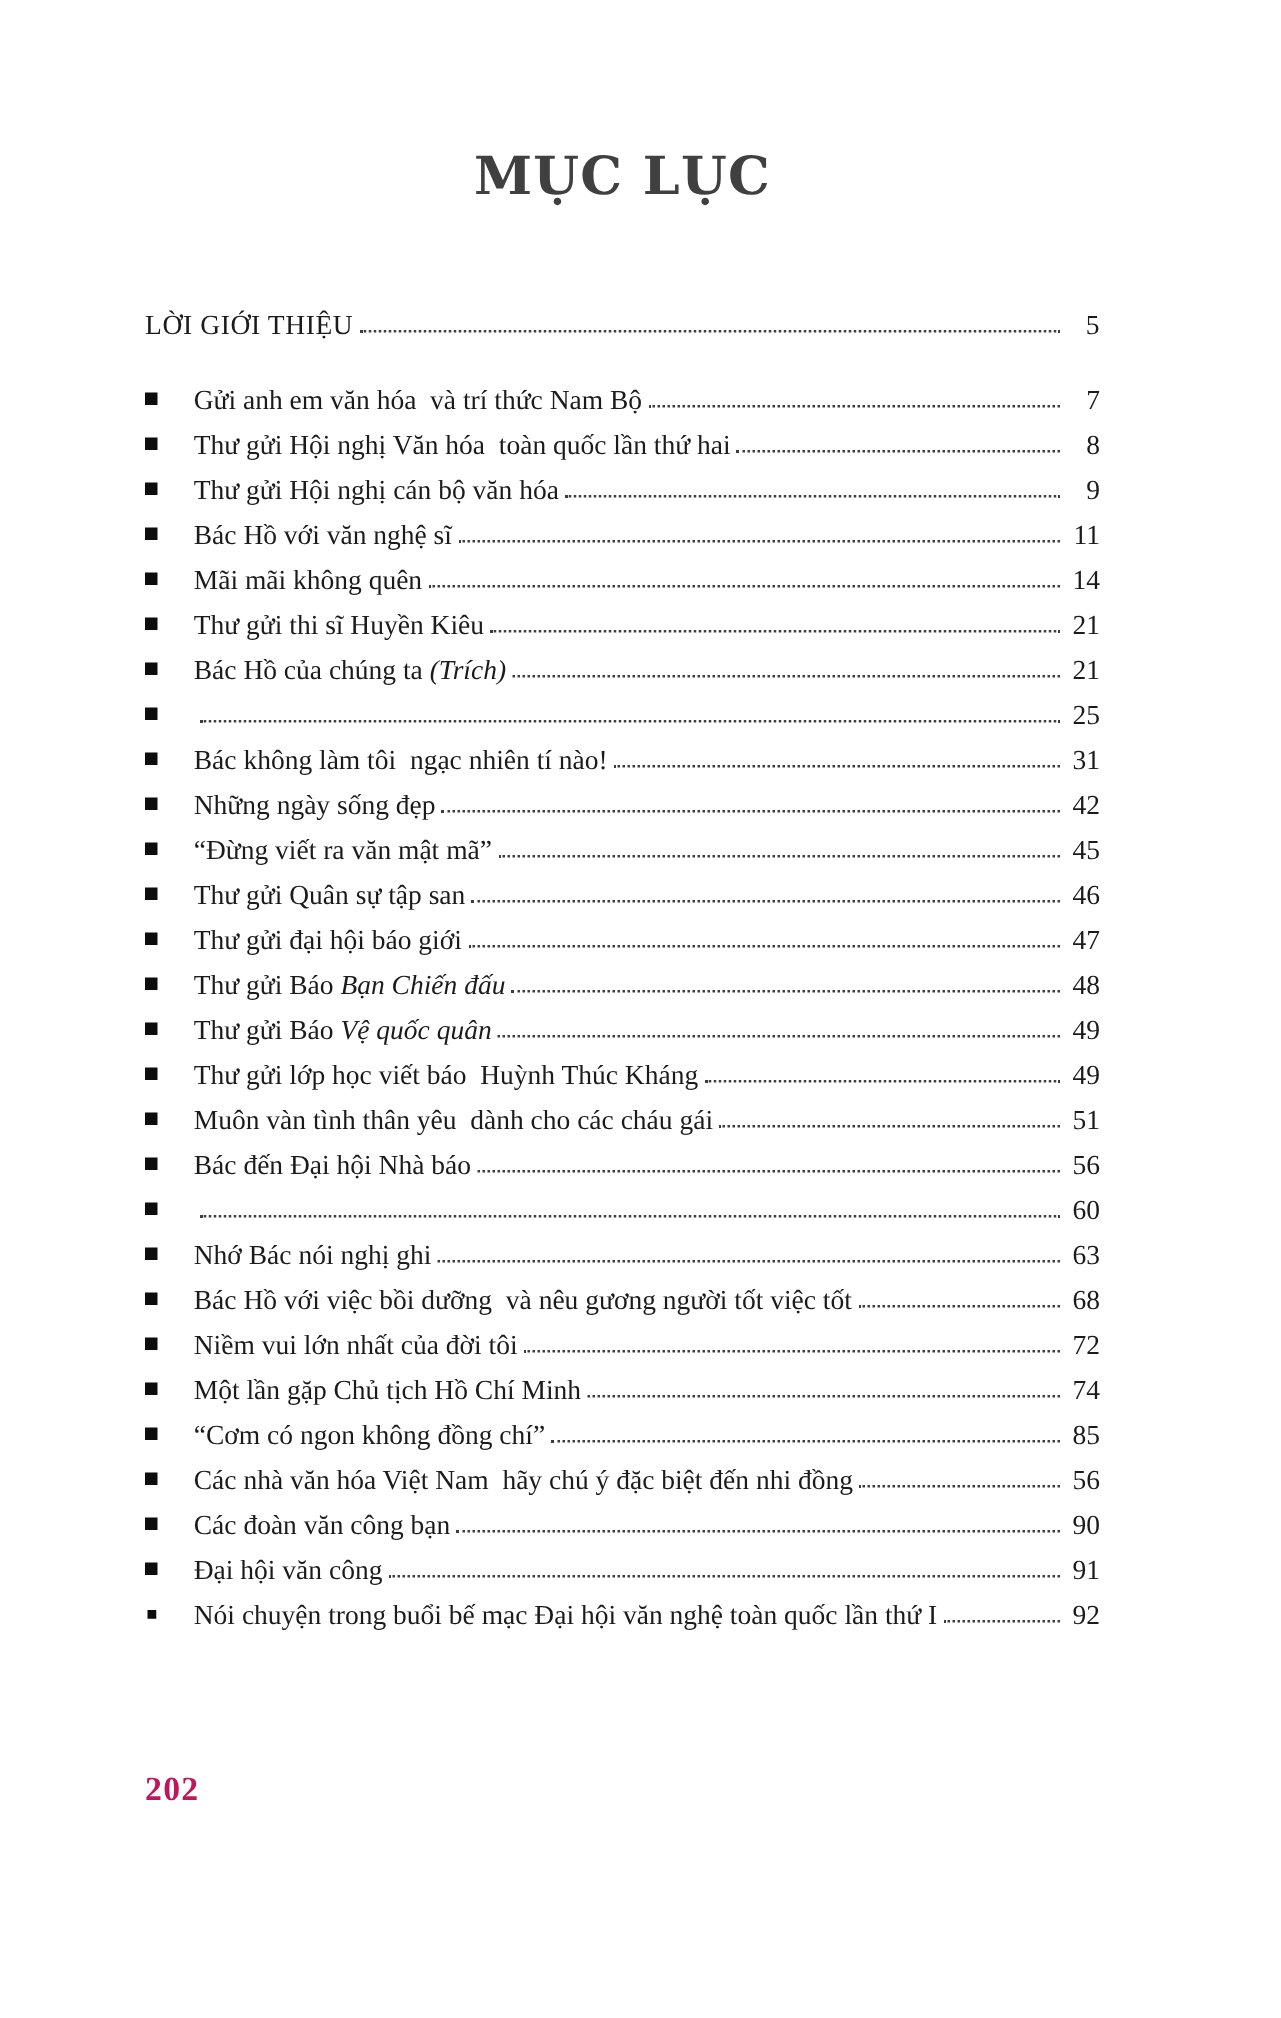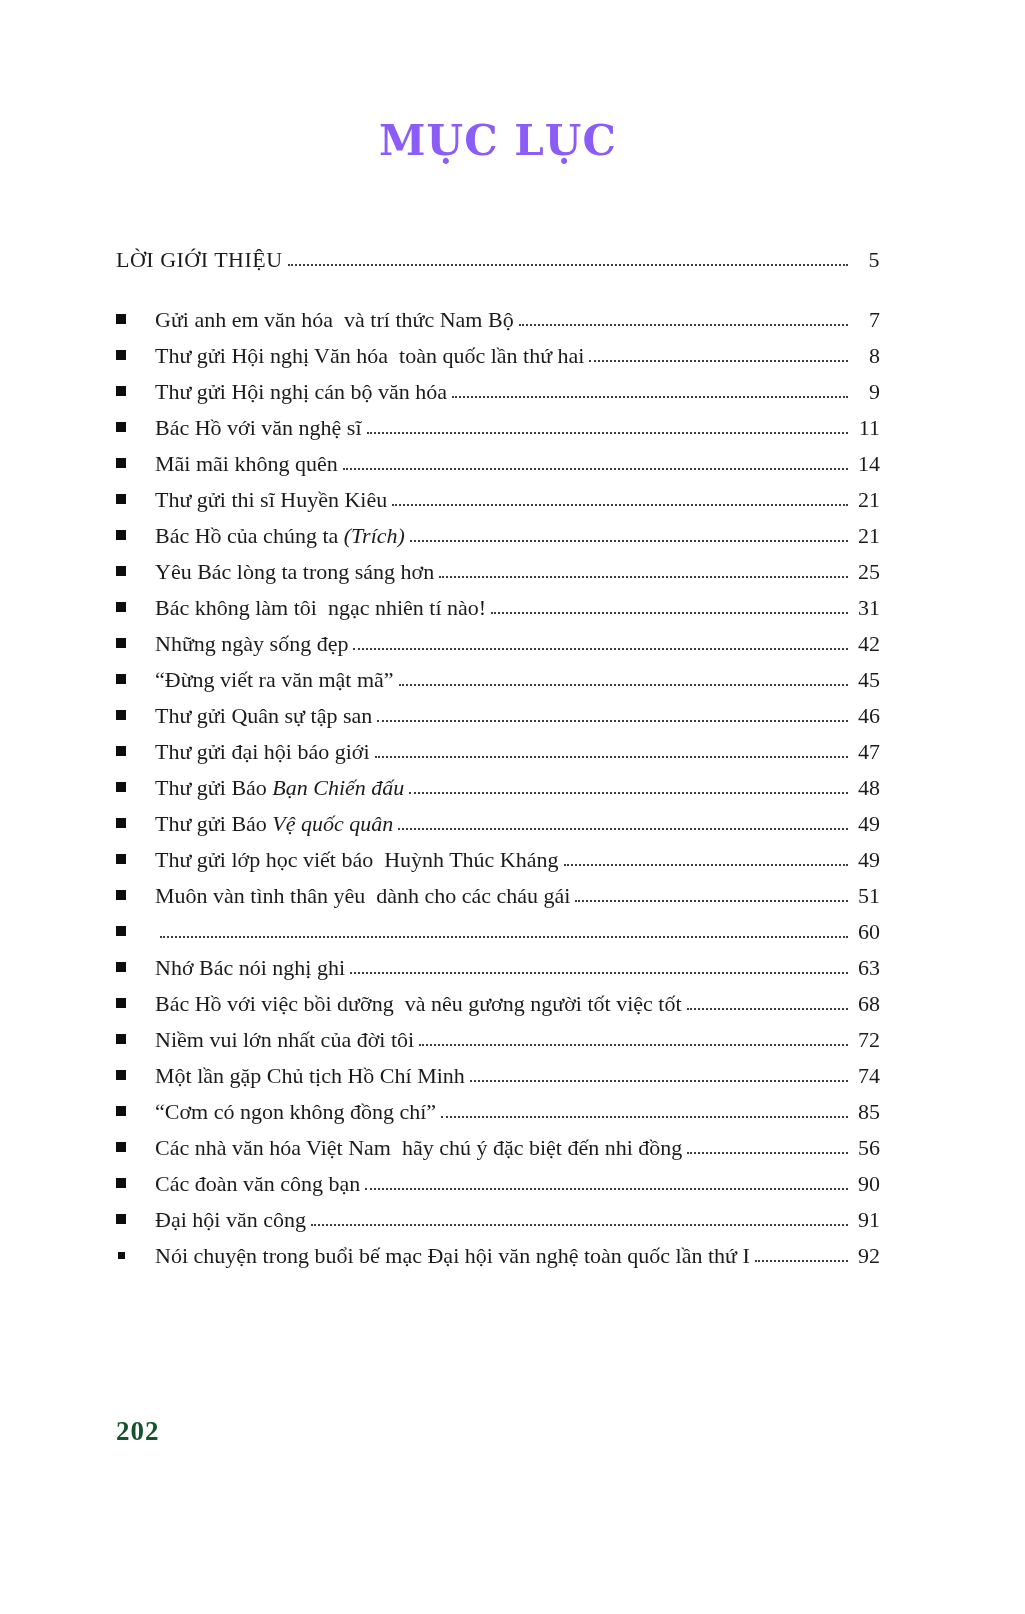--- a/index.html
+++ b/index.html
@@ -19,21 +19,21 @@
     padding: 0 145px 0 116px;
   }
   .title {
     margin: 0;
     padding-top: 116px;
     text-align: center;
     font-family: "DejaVu Serif", serif;
     font-size: 42px;
     font-weight: 700;
     letter-spacing: 1px;
-    color: #8b5cf6;
+    color: #404040;
   }
   .toc { margin-top: 82px; }
   .row {
     display: flex;
     align-items: baseline;
     height: 36px;
     font-size: 22px;
     white-space: nowrap;
   }
   .row.intro {
@@ -73,21 +73,21 @@
     min-width: 30px;
     text-align: right;
   }
   .footer {
     position: absolute;
     left: 116px;
     top: 1416px;
     font-size: 27px;
     font-weight: 700;
     letter-spacing: 1px;
-    color: #14532d;
+    color: #be185d;
   }
 </style>
 </head>
 <body>
 
 <div class="page">
 
   <h1 class="title">MỤC LỤC</h1>
 
   <div class="toc">
@@ -150,21 +150,20 @@
             <span class="bullet"></span>
           </span>
           <span class="entry-text"><span>Bác Hồ của chúng ta </span><i>(Trích)</i></span>
           <span class="leader"></span>
           <span class="page-num">21</span>
         </div>
         <div class="row">
           <span class="bullet-cell">
             <span class="bullet"></span>
           </span>
-          <span class="entry-text"><span>Yêu Bác lòng ta trong sáng hơn</span></span>
           <span class="leader"></span>
           <span class="page-num">25</span>
         </div>
         <div class="row">
           <span class="bullet-cell">
             <span class="bullet"></span>
           </span>
           <span class="entry-text"><span>Bác không làm tôi  ngạc nhiên tí nào!</span></span>
           <span class="leader"></span>
           <span class="page-num">31</span>
@@ -225,20 +224,28 @@
           <span class="leader"></span>
           <span class="page-num">49</span>
         </div>
         <div class="row">
           <span class="bullet-cell">
             <span class="bullet"></span>
           </span>
           <span class="entry-text"><span>Muôn vàn tình thân yêu  dành cho các cháu gái</span></span>
           <span class="leader"></span>
           <span class="page-num">51</span>
+        </div>
+        <div class="row">
+          <span class="bullet-cell">
+            <span class="bullet"></span>
+          </span>
+          <span class="entry-text"><span>Bác đến Đại hội Nhà báo</span></span>
+          <span class="leader"></span>
+          <span class="page-num">56</span>
         </div>
         <div class="row">
           <span class="bullet-cell">
             <span class="bullet"></span>
           </span>
           <span class="leader"></span>
           <span class="page-num">60</span>
         </div>
         <div class="row">
           <span class="bullet-cell">

